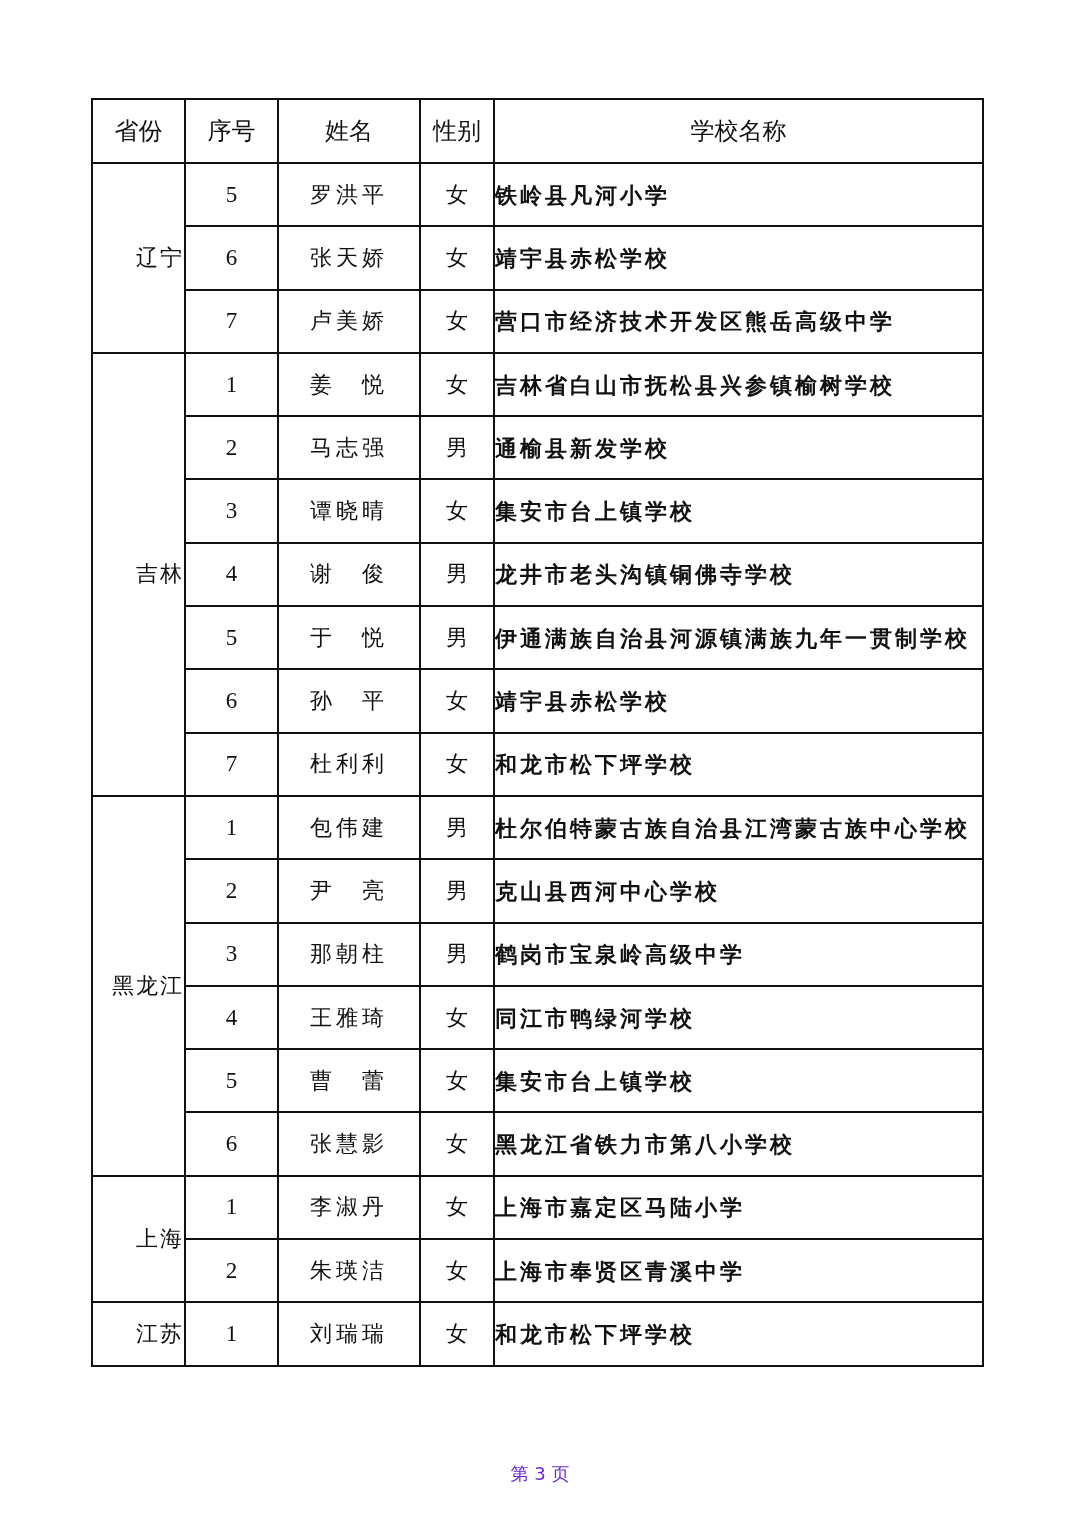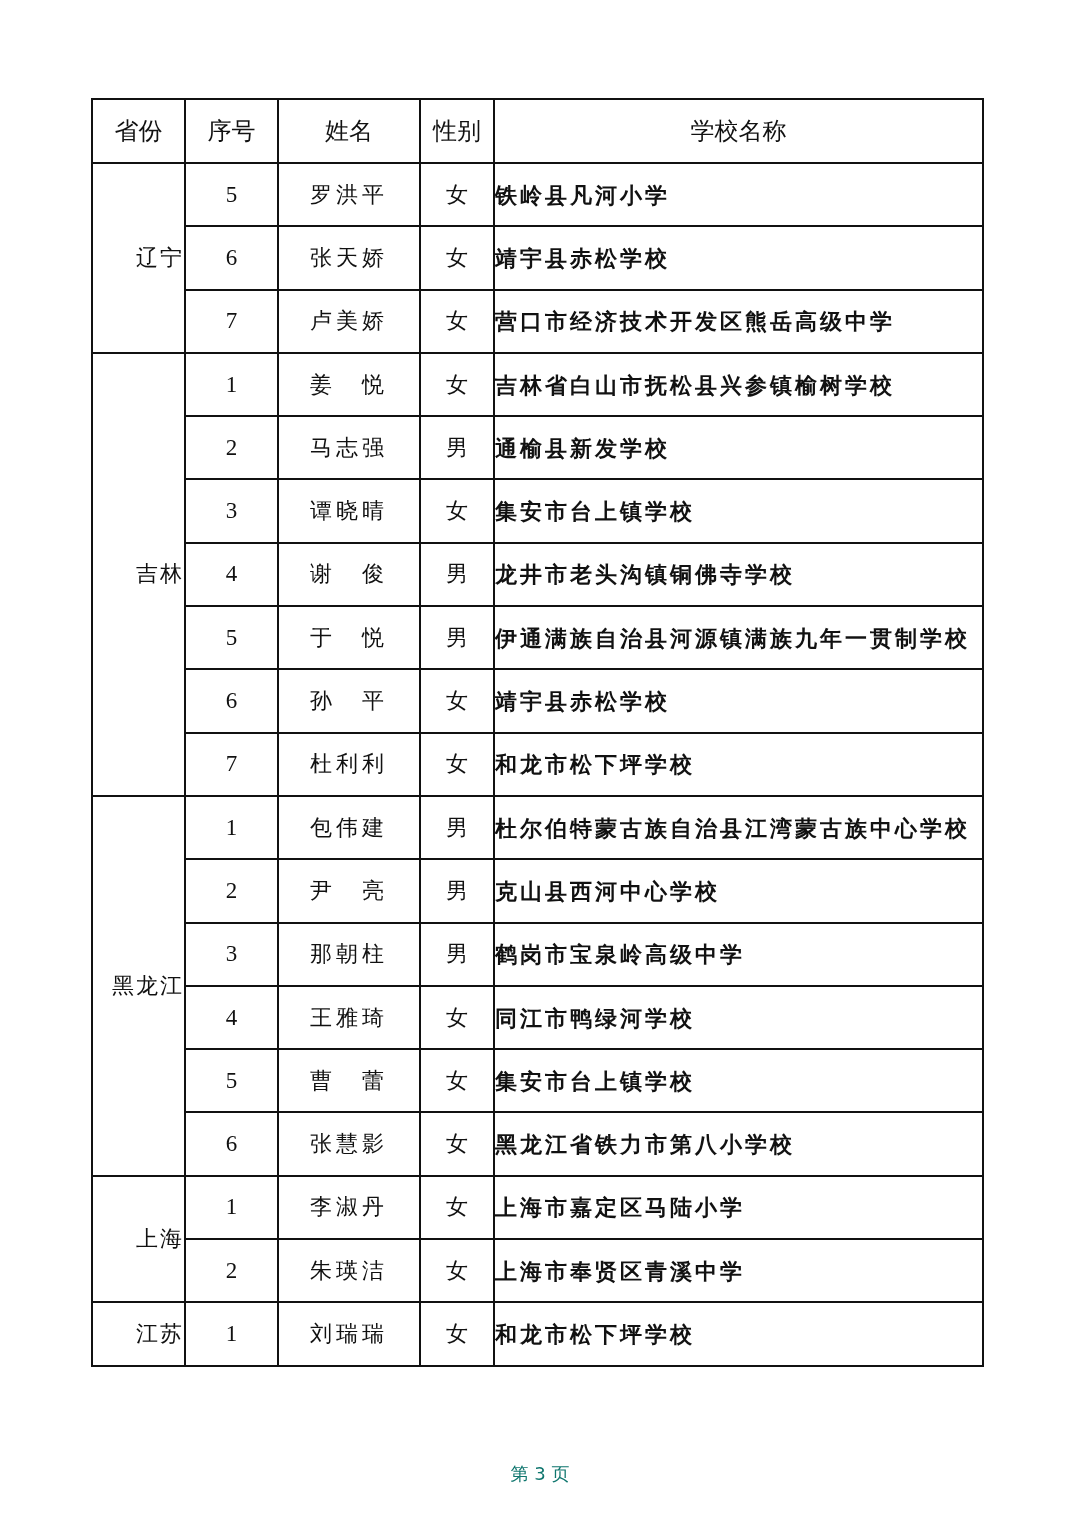--- a/index.html
+++ b/index.html
@@ -10,21 +10,21 @@
   table.roster td, table.roster th { border: 2px solid #111; padding: 0; }
   th { height: 62px; font-family: "DejaVu Sans", "Liberation Sans", sans-serif;
        font-weight: normal; font-size: 24px; text-align: center; vertical-align: middle; }
   td { height: 61.3px; font-size: 22px; vertical-align: middle; }
   td.prov { text-align: right; letter-spacing: 2px; }
   td.seq { text-align: center; font-family: "Liberation Serif", serif; font-size: 23px; }
   td.name { text-align: center; letter-spacing: 4px; }
   td.gender { text-align: center; }
   td.school { text-align: left; padding-left: 4px; letter-spacing: 3px; line-height: 28px; padding-right: 4px; font-weight: bold; }
   .footer { position: absolute; left: 0; width: 1080px; top: 1462px; text-align: center;
-            font-family: "DejaVu Sans", "Liberation Sans", sans-serif; font-size: 18px; color: #0f766e; }
+            font-family: "DejaVu Sans", "Liberation Sans", sans-serif; font-size: 18px; color: #6d28d9; }
 </style>
 </head>
 <body>
 
 <table class="roster">
   <colgroup>
     <col style="width:93px">
     <col style="width:93px">
     <col style="width:142px">
     <col style="width:74px">

